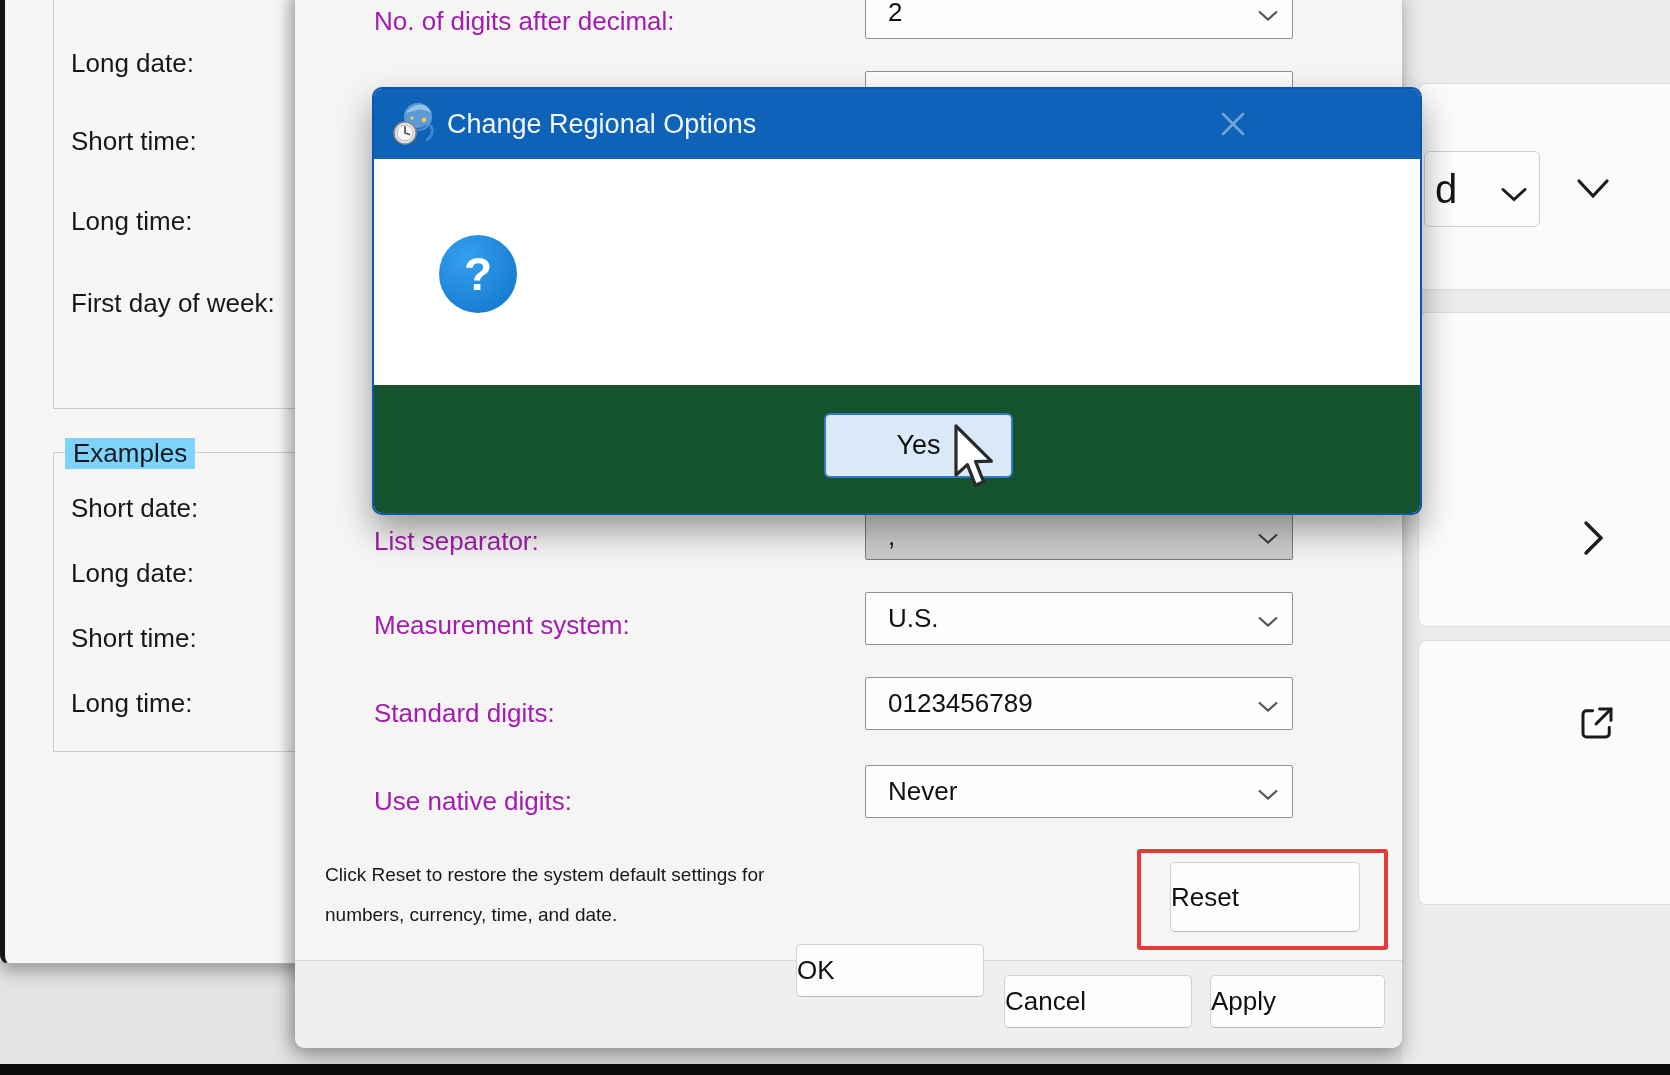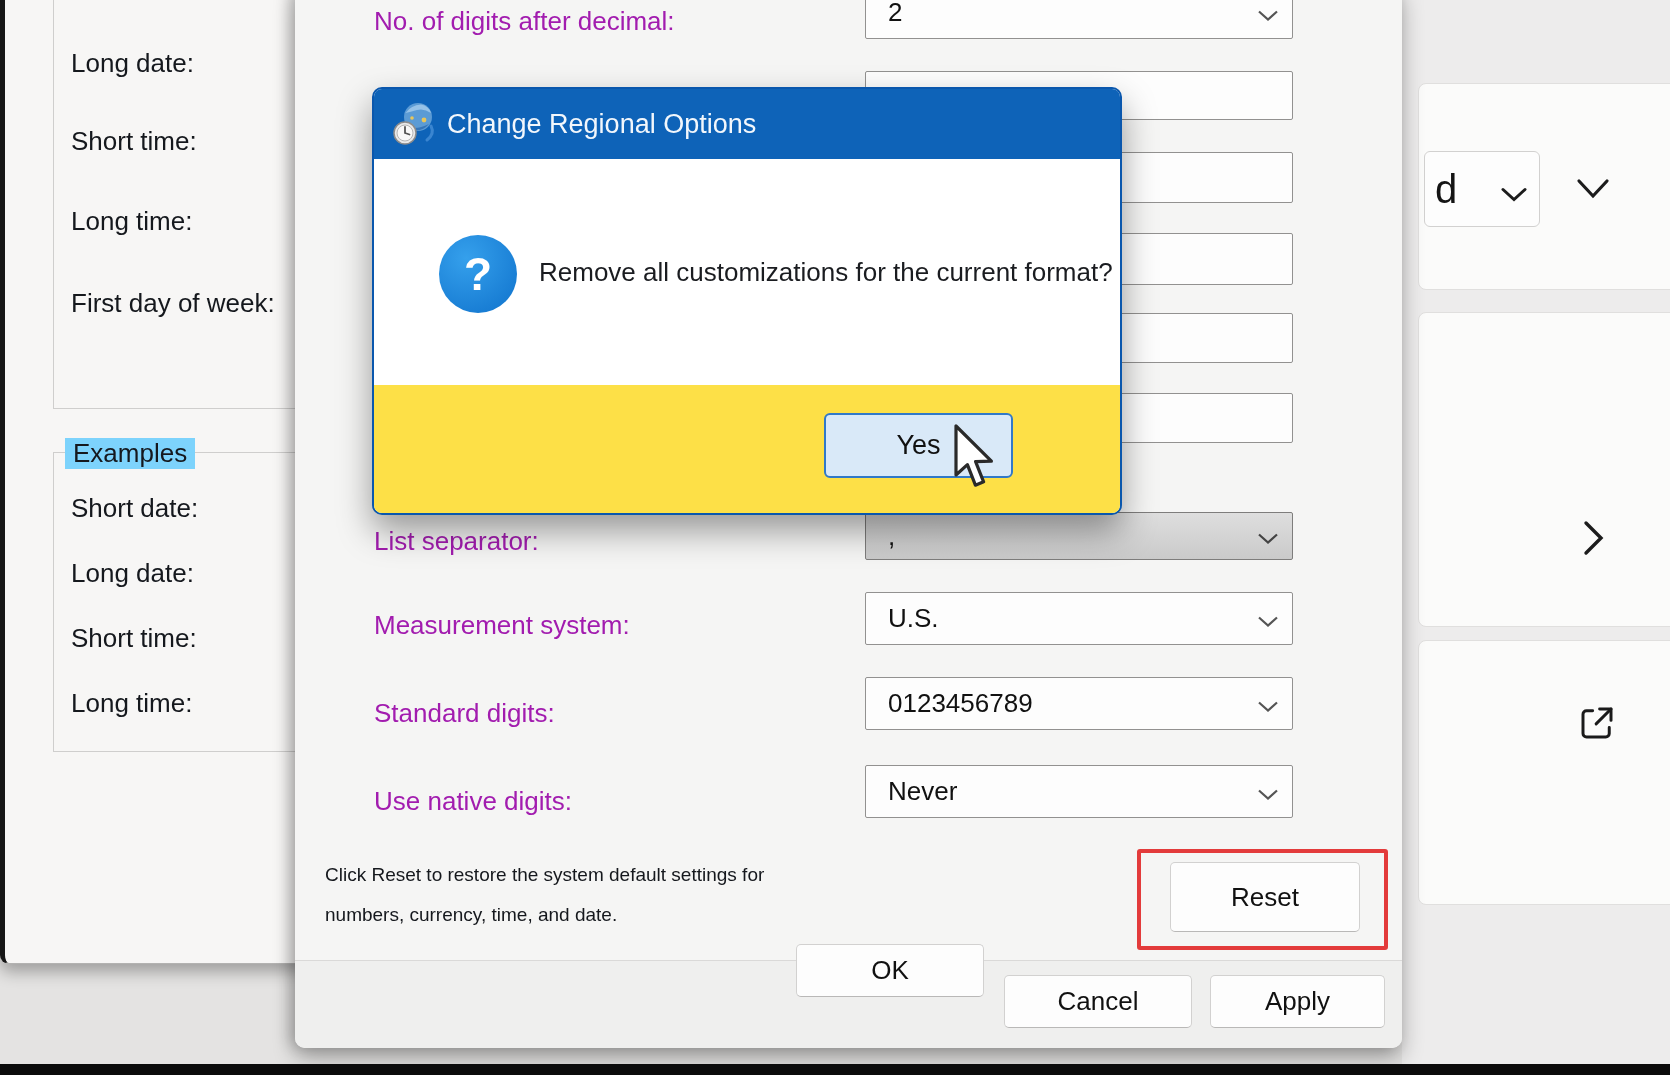--- a/index.html
+++ b/index.html
@@ -60,55 +60,55 @@
     background:#fdfdfd;border:1px solid #929190;box-sizing:border-box;border-radius:2px;
     display:flex;align-items:center;padding-left:22px;
     font-size:26px;color:#111;
   }
   .combo .chev{position:absolute;right:13px;top:50%;transform:translateY(-50%);}
   .combo.shaded{background:linear-gradient(180deg,#dedede,#cacaca);border-color:#7e7d7c;}
   .hint-line{position:absolute;left:325px;font-size:19px;color:#15181d;white-space:nowrap;z-index:4;}
   .win-btn{
     position:absolute;z-index:5;
     background:#fdfdfd;border:1px solid #d2d1d0;border-bottom-color:#b9b8b7;border-radius:5px;
-    box-sizing:border-box;display:flex;align-items:center;justify-content:center;
+    box-sizing:border-box;display:flex;align-items:center;justify-content:flex-start;
     font-size:26px;color:#111;cursor:default;
   }
   #reset-button{left:1170px;top:862px;width:190px;height:70px;}
   #ok-button{left:796px;top:944px;width:188px;height:53px;}
   #cancel-button{left:1004px;top:975px;width:188px;height:53px;}
   #apply-button{left:1210px;top:975px;width:175px;height:53px;}
   #reset-annotation{
     left:1137px;top:849px;width:251px;height:101px;z-index:8;
     border:4px solid #e33b3b;border-radius:3px;box-sizing:border-box;
   }
 
   
   #modal{
-    left:372px;top:87px;width:750px;height:428px;z-index:10;
+    left:372px;top:87px;width:1050px;height:428px;z-index:10;
     background:#fff;border:2px solid #0a57ad;border-radius:10px;box-sizing:border-box;
     box-shadow:0 16px 34px rgba(0,0,0,.38);
     overflow:hidden;
   }
   #modal-titlebar{
     position:absolute;left:0;top:0;width:100%;height:70px;
     background:#0e63b8;display:flex;align-items:center;
   }
   #modal-title{margin-left:73px;font-size:27px;color:#f2f7fc;white-space:nowrap;}
   #modal-titlebar-icon{position:absolute;left:17px;top:11px;}
   #modal-close{position:absolute;left:840px;top:16px;width:38px;height:38px;display:flex;align-items:center;justify-content:center;}
   #modal-body{position:absolute;left:0;top:70px;width:100%;height:226px;background:#fff;}
   #question-icon{
     position:absolute;left:65px;top:76px;width:78px;height:78px;border-radius:50%;
     background:radial-gradient(circle at 35% 30%, #35a0ec, #0f72cc);
     display:flex;align-items:center;justify-content:center;
     color:#fff;font-size:46px;font-weight:bold;
   }
   #modal-message{position:absolute;left:165px;top:98px;font-size:26px;color:#1a1c20;white-space:nowrap;}
-  #modal-footer{position:absolute;left:0;top:296px;width:100%;height:128px;background:#fde047;}
+  #modal-footer{position:absolute;left:0;top:296px;width:100%;height:128px;background:#14532d;}
   .modal-btn{
     position:absolute;top:28px;width:189px;height:65px;border-radius:6px;box-sizing:border-box;
     display:flex;align-items:center;justify-content:center;font-size:27px;color:#111;
   }
   #yes-button{left:450px;background:#d9e9f8;border:2px solid #3179c8;}
   #no-button{left:664px;background:#fcfcfc;border:1px solid #cfcecd;}
 
   #cursor{left:953px;top:424px;z-index:20;}
   #bottom-black-bar{left:0;top:1064px;width:1670px;height:11px;background:#0b0b0b;z-index:30;}
 </style>
@@ -255,21 +255,20 @@
     <span id="modal-close">
       <svg width="36" height="36" viewBox="0 0 36 36">
           <path d="M8 8 L28 28 M28 8 L8 28" stroke="rgba(255,255,255,0.42)" stroke-width="2.6" stroke-linecap="round"></path>
         </svg>
     </span>
   </div>
   <div id="modal-body">
     <div id="question-icon">
         <span>?</span>
       </div>
-    <span id="modal-message">Remove all customizations for the current format?</span>
   </div>
   <div id="modal-footer">
     <div class="modal-btn nosel" id="yes-button">
         <span>Yes</span>
       </div>
   </div>
 </div>
 
 <div class="abs" id="cursor">
   <svg width="46" height="66" viewBox="0 0 23 33">

